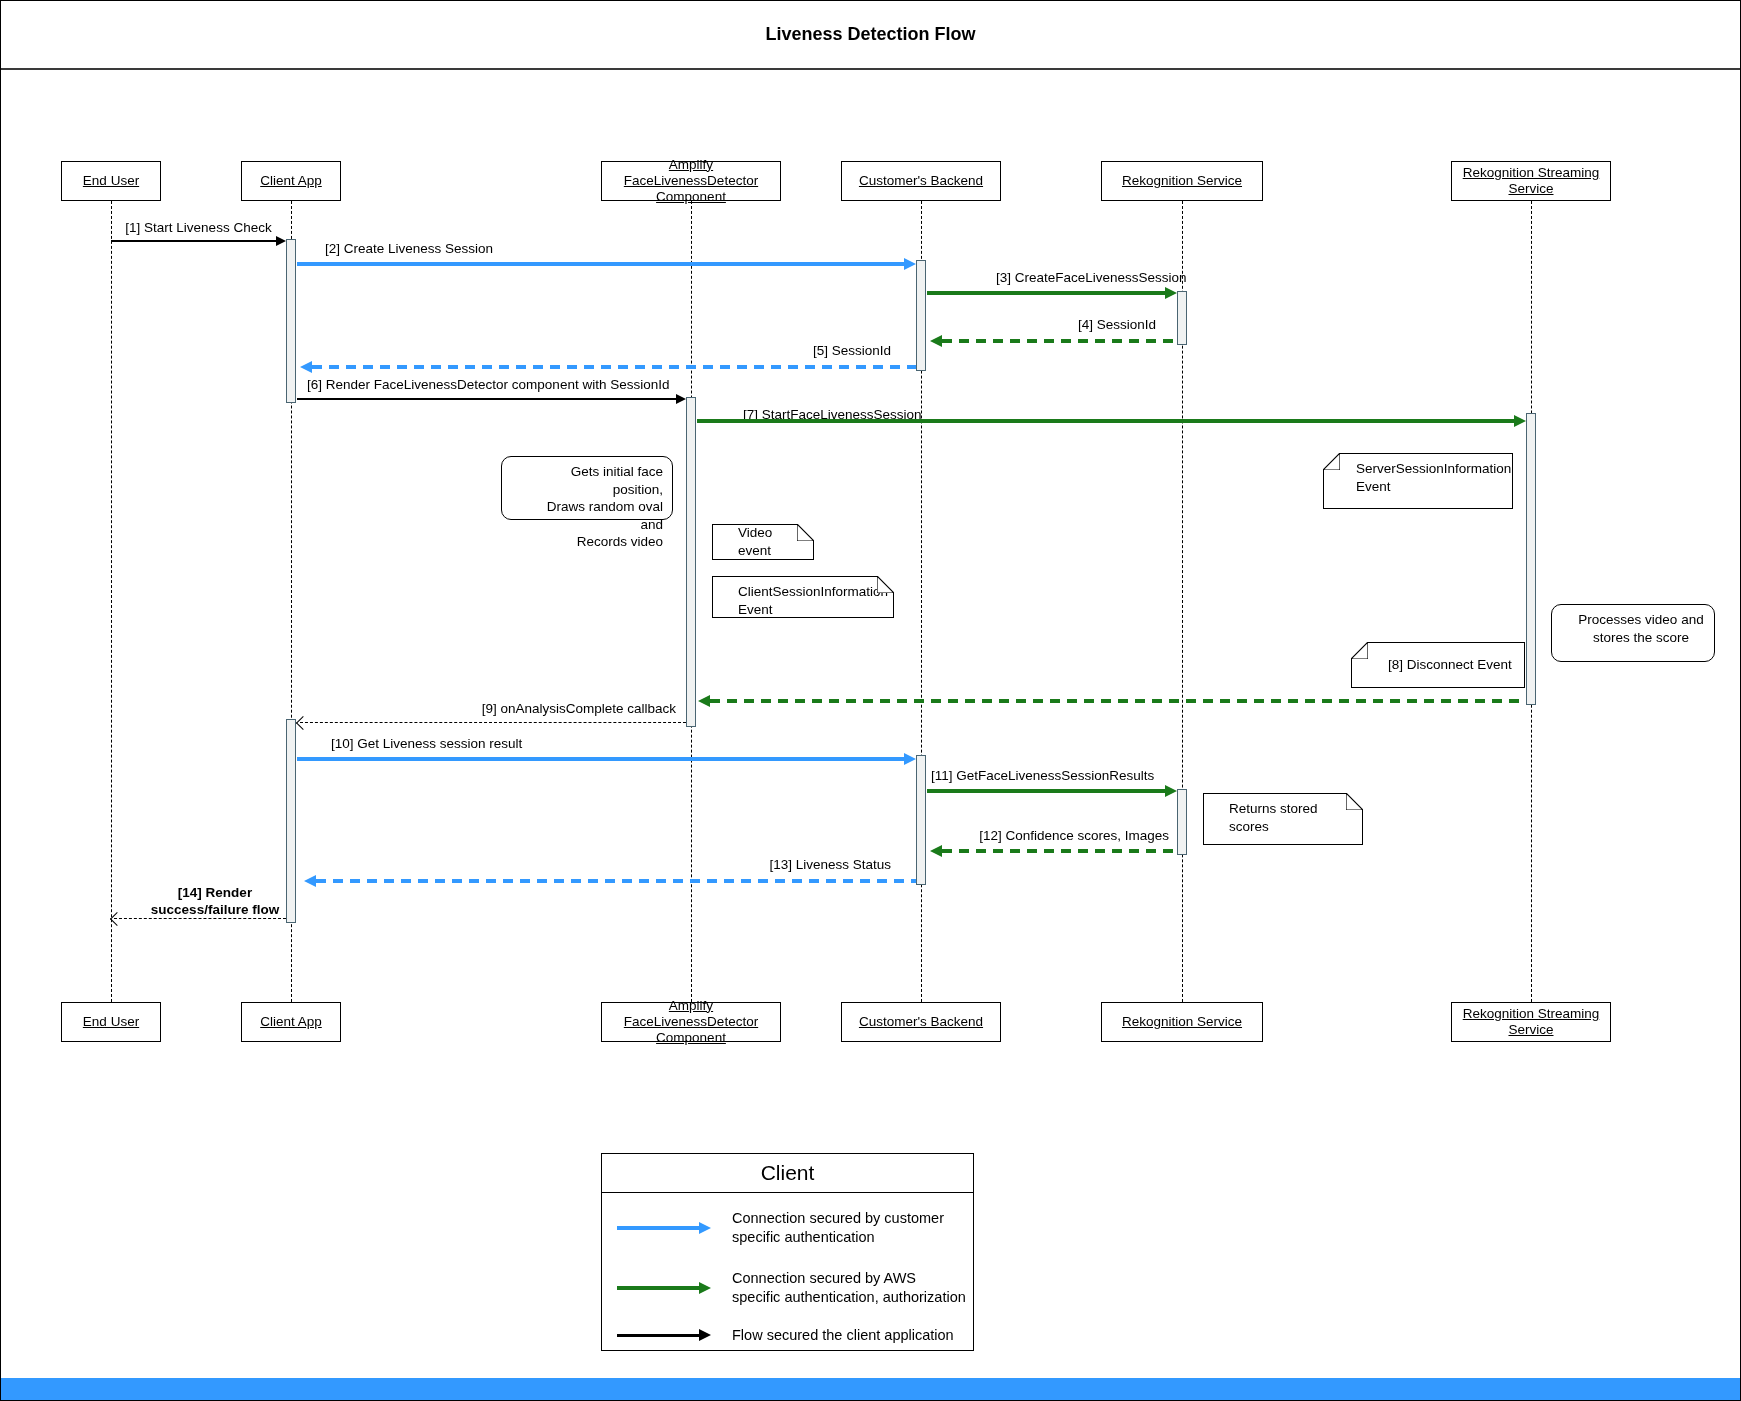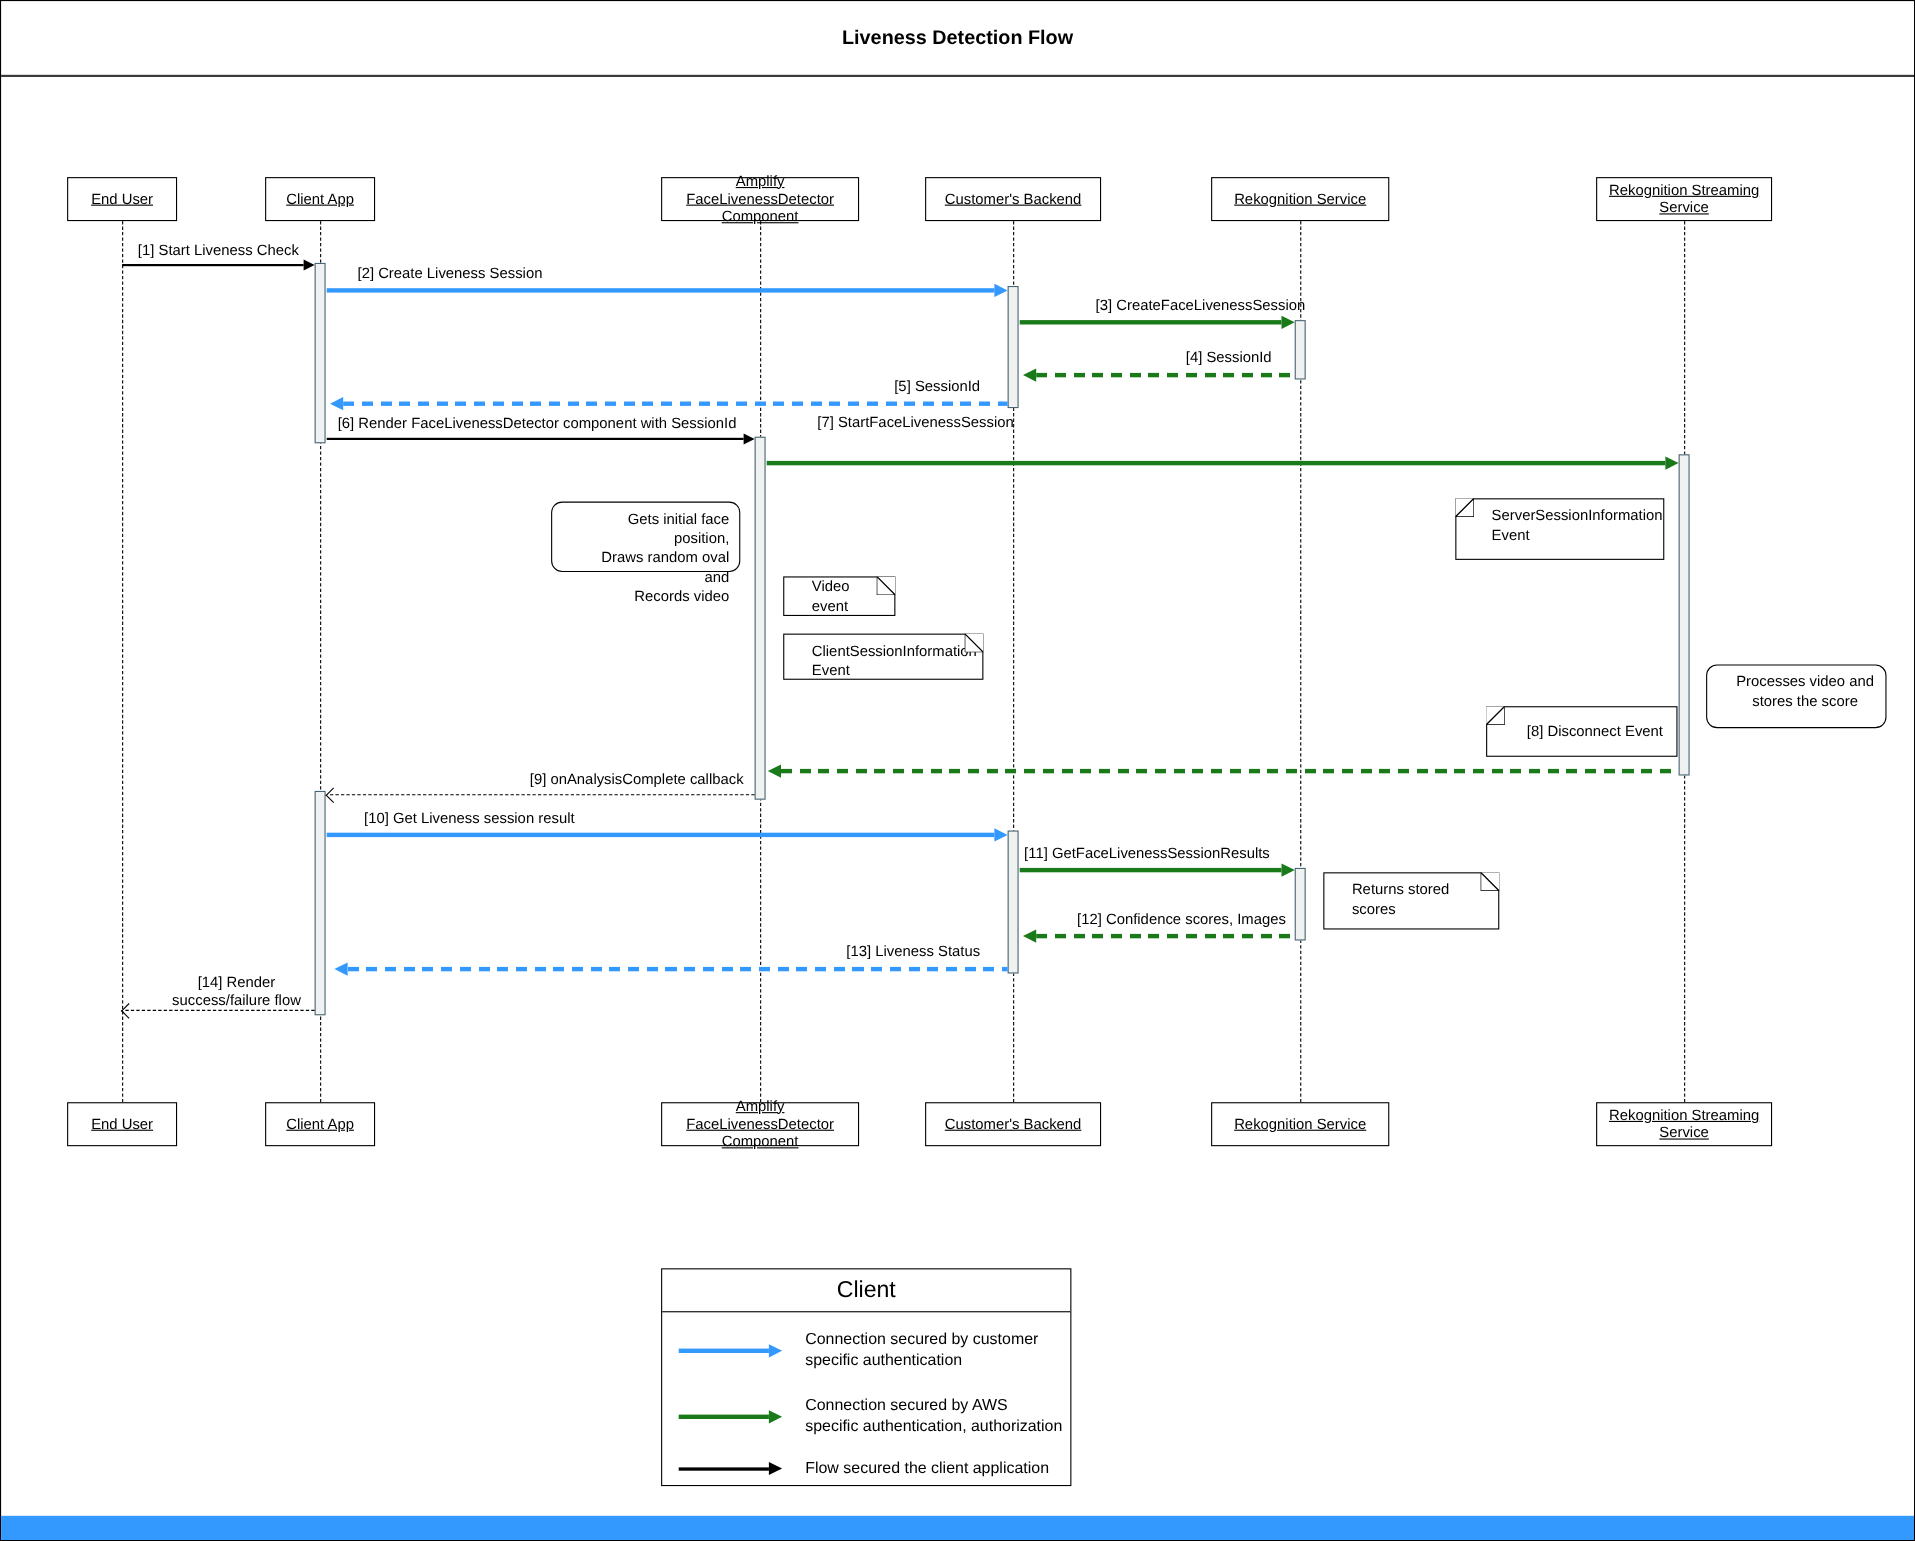--- a/index.html
+++ b/index.html
@@ -137,21 +137,21 @@
   <div class="bar green-dash" style="left:941px; top:338px; width:235px;"></div>
 
   <div class="mlabel" style="left:700px; top:342px; width:190px; text-align:right;">[5] SessionId</div>
   <div class="head l blue-h" style="left:299px; top:360px;"></div>
   <div class="bar blue-dash" style="left:311px; top:364px; width:604px;"></div>
 
   <div class="mlabel" style="left:306px; top:376px;">[6] Render FaceLivenessDetector component with SessionId</div>
   <div class="bar black-solid" style="left:296px; top:397px; width:379px;"></div>
   <div class="head r black-s" style="left:675px; top:393px;"></div>
 
-  <div class="mlabel" style="left:742px; top:375px;">[7] StartFaceLivenessSession</div>
+  <div class="mlabel" style="left:742px; top:406px;">[7] StartFaceLivenessSession</div>
   <div class="bar green-solid" style="left:696px; top:418px; width:817px;"></div>
   <div class="head r green-h" style="left:1513px; top:414px;"></div>
 
   <div class="note rounded" style="left:500px; top:455px; width:172px; height:64px;">
     <div class="txt" style="text-align:right;">Gets initial face position,
 Draws random oval and
 Records video</div>
   </div>
 
   <div class="note" style="left:1322px; top:452px; width:190px; height:56px;">
@@ -218,21 +218,21 @@
   </div>
 
   <div class="mlabel" style="left:968px; top:827px; width:200px; text-align:right;">[12] Confidence scores, Images</div>
   <div class="head l green-h" style="left:929px; top:844px;"></div>
   <div class="bar green-dash" style="left:941px; top:848px; width:235px;"></div>
 
   <div class="mlabel" style="left:700px; top:856px; width:190px; text-align:right;">[13] Liveness Status</div>
   <div class="head l blue-h" style="left:303px; top:874px;"></div>
   <div class="bar blue-dash" style="left:315px; top:878px; width:600px;"></div>
 
-  <div class="mlabel pre" style="left:148px; top:884px; width:132px;">[14] Render
+  <div class="mlabel pre" style="left:148px; top:884px; width:132px;font-weight:bold;">[14] Render
 success/failure flow</div>
   <div class="bar black-dot" style="left:113px; top:917px; width:172px;"></div>
   <div class="chev" style="left:111px; top:913px;"></div>
 
   <div class="actor" style="left:60px;  top:1001px; width:100px;">
       <span>End User</span>
     </div>
   <div class="actor" style="left:240px; top:1001px; width:100px;">
       <span>Client App</span>
     </div>

